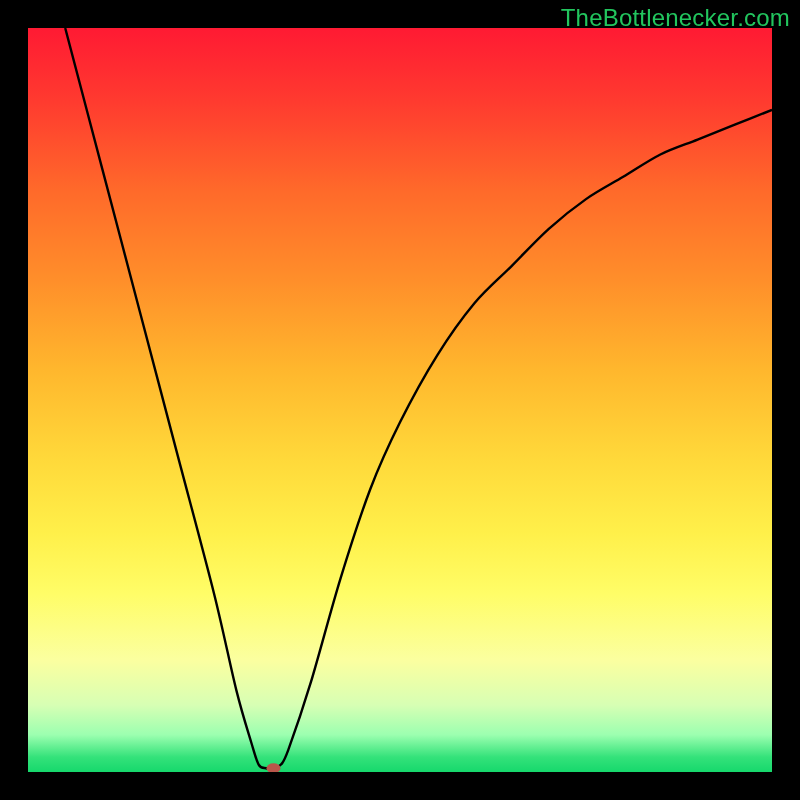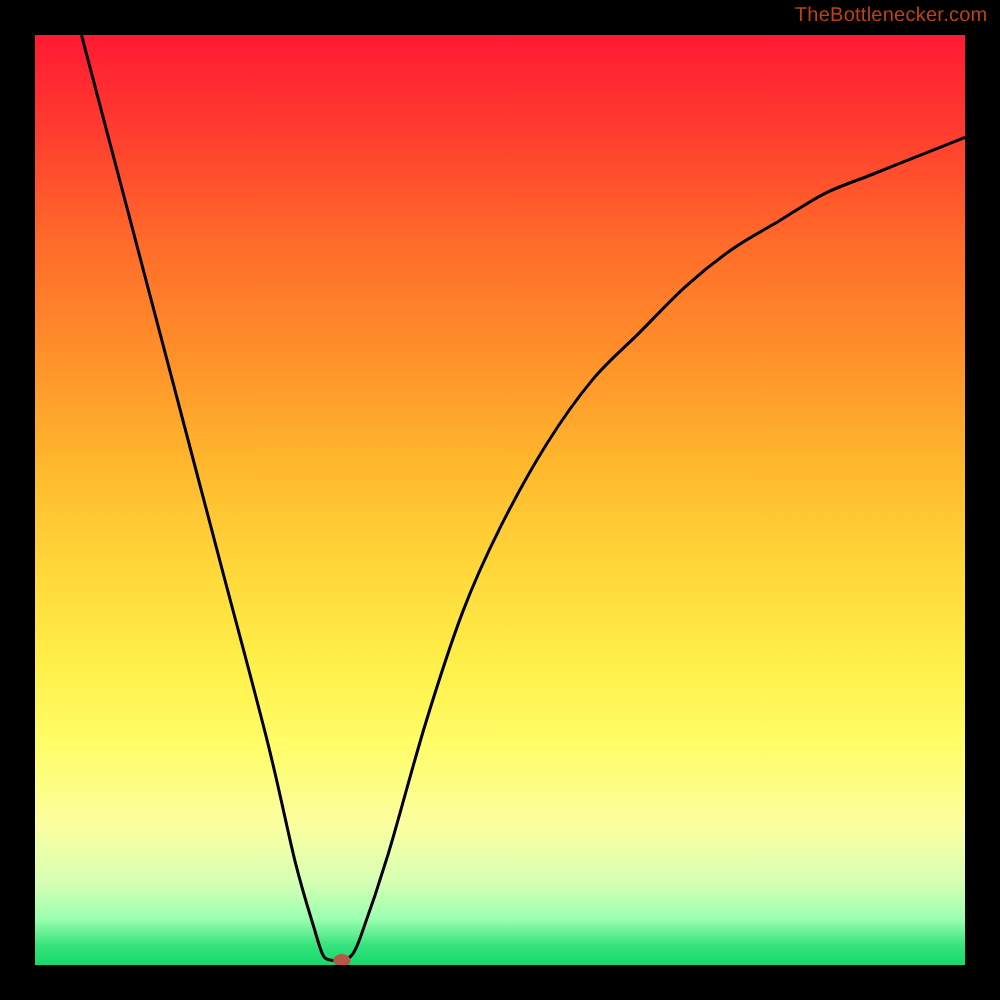--- a/index.html
+++ b/index.html
@@ -38,22 +38,22 @@
       #d7ffb4 91%,
       #9cffb0 95%,
       #34e27a 98%,
       #16d86c 100%
     );
   }
   .watermark {
     position: absolute;
     top: 4px;
     right: 10px;
-    color: #c2410c;
-    font-size: 16px;
+    color: #22c55e;
+    font-size: 24px;
     font-weight: 500;
     letter-spacing: 0.2px;
     user-select: none;
   }
   svg.curve {
     position: absolute;
     left: 0;
     top: 0;
     width: 744px;
     height: 744px;

